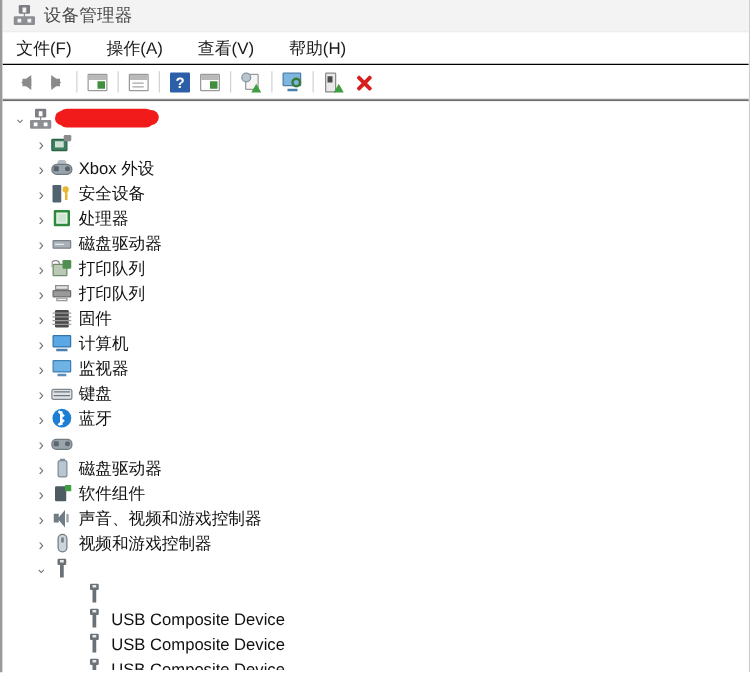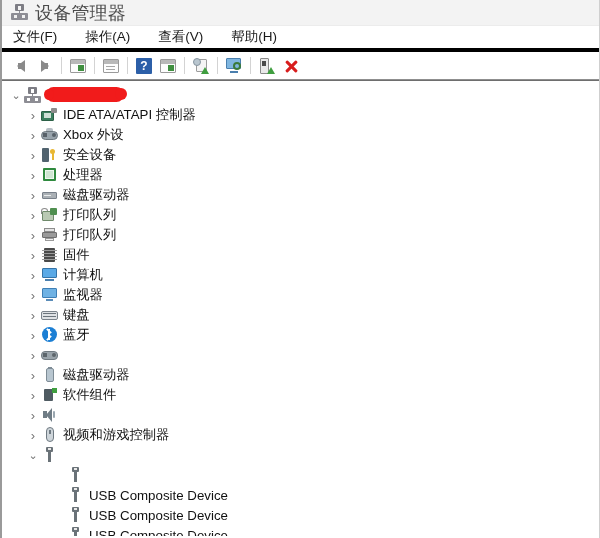--- a/index.html
+++ b/index.html
@@ -51,32 +51,32 @@
     position: absolute; top: 11px;
     width: 3px; height: 3px; background: #f1f1f1;
   }
   .titlebar-icon .tb-b1 { left: 3px; }
   .titlebar-icon .tb-b2 { left: 11px; }
   .titlebar-icon .tb-stem {
     position: absolute; left: 8px; top: 6px;
     width: 1px; height: 4px; background: #8d8d94;
   }
   #title-text {
-    font-size: 18px;
+    font-size: 14px;
     color: #4a4a4a;
     letter-spacing: 0.2px;
   }
   
   #menubar {
     height: 26px;
     background: #ffffff;
     display: flex;
     align-items: center;
     padding-left: 11px;
-    border-bottom: 4px solid #000000;
+    border-bottom: 1px solid #000000;
   }
   .menu-item {
     font-size: 13.5px;
     color: #1a1a1a;
     margin-right: 28px;
     white-space: nowrap;
     cursor: default;
   }
   
   #toolbar {
@@ -450,21 +450,20 @@
       </div>
       <div class="row level-1">
         <span class="chev">
           <span class="glyph" style="font-size: 13px;">›</span>
         </span>
         <span class="icon ico-ide">
           <span class="ic card"></span>
           <span class="ic chip"></span>
           <span class="ic tab"></span>
         </span>
-        <span class="label">IDE ATA/ATAPI 控制器</span>
       </div>
       <div class="row level-1">
         <span class="chev">
           <span class="glyph" style="font-size: 13px;">›</span>
         </span>
         <span class="icon ico-xbox">
           <span class="ic top"></span>
           <span class="ic body"></span>
           <span class="ic l"></span>
           <span class="ic r"></span>
@@ -608,20 +607,21 @@
       </div>
       <div class="row level-1">
         <span class="chev">
           <span class="glyph" style="font-size: 13px;">›</span>
         </span>
         <span class="icon ico-sound">
           <span class="ic sp"></span>
           <span class="ic cone"></span>
           <span class="ic w1"></span>
         </span>
+        <span class="label">声音、视频和游戏控制器</span>
       </div>
       <div class="row level-1">
         <span class="chev">
           <span class="glyph" style="font-size: 13px;">›</span>
         </span>
         <span class="icon ico-mouse">
           <span class="ic body"></span>
           <span class="ic wheel"></span>
         </span>
         <span class="label">视频和游戏控制器</span>

